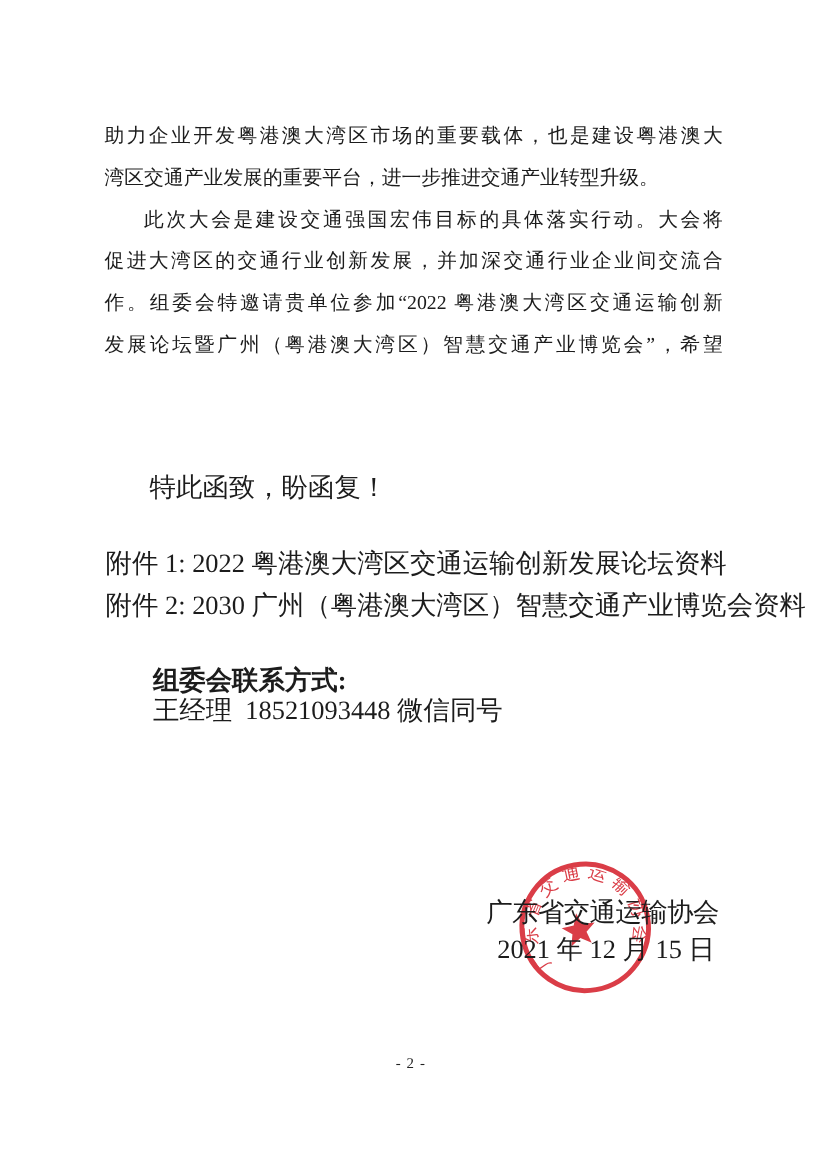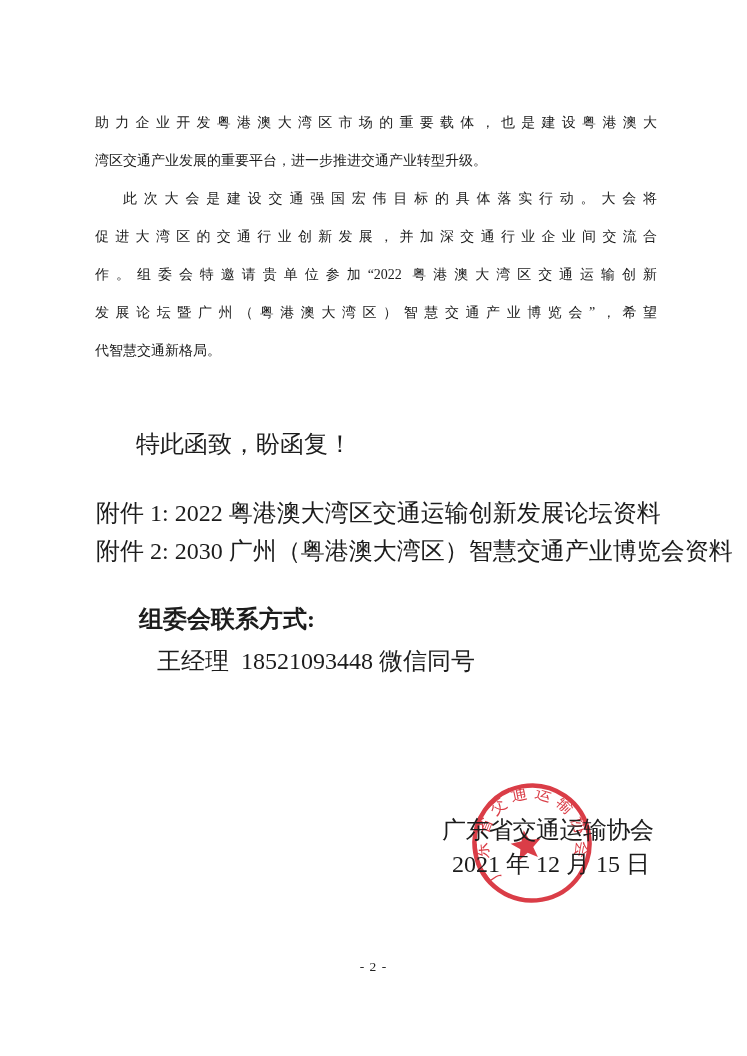--- a/index.html
+++ b/index.html
@@ -15,41 +15,41 @@
     font-family: "Liberation Serif", "DejaVu Serif", serif;
     color: #1c1c1c;
     overflow: hidden;
   }
   
   .body-text {
     position: absolute;
     left: 95px;
     top: 104px;
     width: 562px;
-    font-size: 14px;
+    font-size: 18px;
     line-height: 38px;
   }
   .body-line {
     text-align: justify;
     white-space: normal;
   }
   .body-line.jl { text-align-last: justify; }
   .body-line.ind { text-indent: 2em; }
 
   .standalone {
     position: absolute;
     font-size: 24px;
     line-height: 26px;
     white-space: pre;
   }
   .closing      { left: 136px; top: 431px; }
   .attachment-1 { left: 96px;  top: 500px; }
   .attachment-2 { left: 96px;  top: 538px; }
   .contact-heading { left: 139px; top: 606px; font-weight: bold; text-align: right; }
-  .contact-line    { left: 139px; top: 648px; margin-left: 18px; }
+  .contact-line    { left: 139px; top: 634px; }
 
   
   .sig-org  { left: 442px; top: 817px; z-index: 3; letter-spacing: -0.5px; }
   .sig-date { left: 452px; top: 851px; z-index: 3; }
 
   
   .seal {
     position: absolute;
     left: 468px;
     top: 779px;
@@ -81,21 +81,20 @@
 
 <div class="page">
 
   <div class="body-text">
     <div class="body-line jl">助力企业开发粤港澳大湾区市场的重要载体，也是建设粤港澳大</div>
     <div class="body-line">湾区交通产业发展的重要平台，进一步推进交通产业转型升级。</div>
     <div class="body-line jl ind">此次大会是建设交通强国宏伟目标的具体落实行动。大会将</div>
     <div class="body-line jl">促进大湾区的交通行业创新发展，并加深交通行业企业间交流合</div>
     <div class="body-line jl">作。组委会特邀请贵单位参加“2022 粤港澳大湾区交通运输创新</div>
     <div class="body-line jl">发展论坛暨广州（粤港澳大湾区）智慧交通产业博览会”，希望</div>
-    <div class="body-line">代智慧交通新格局。</div>
   </div>
 
   <div class="standalone closing">特此函致，盼函复！</div>
 
   <div class="standalone attachment-1">附件 1: 2022 粤港澳大湾区交通运输创新发展论坛资料</div>
   <div class="standalone attachment-2">附件 2: 2030 广州（粤港澳大湾区）智慧交通产业博览会资料</div>
 
   <div class="standalone contact-heading">组委会联系方式:</div>
   <div class="standalone contact-line">王经理  18521093448 微信同号</div>
 

